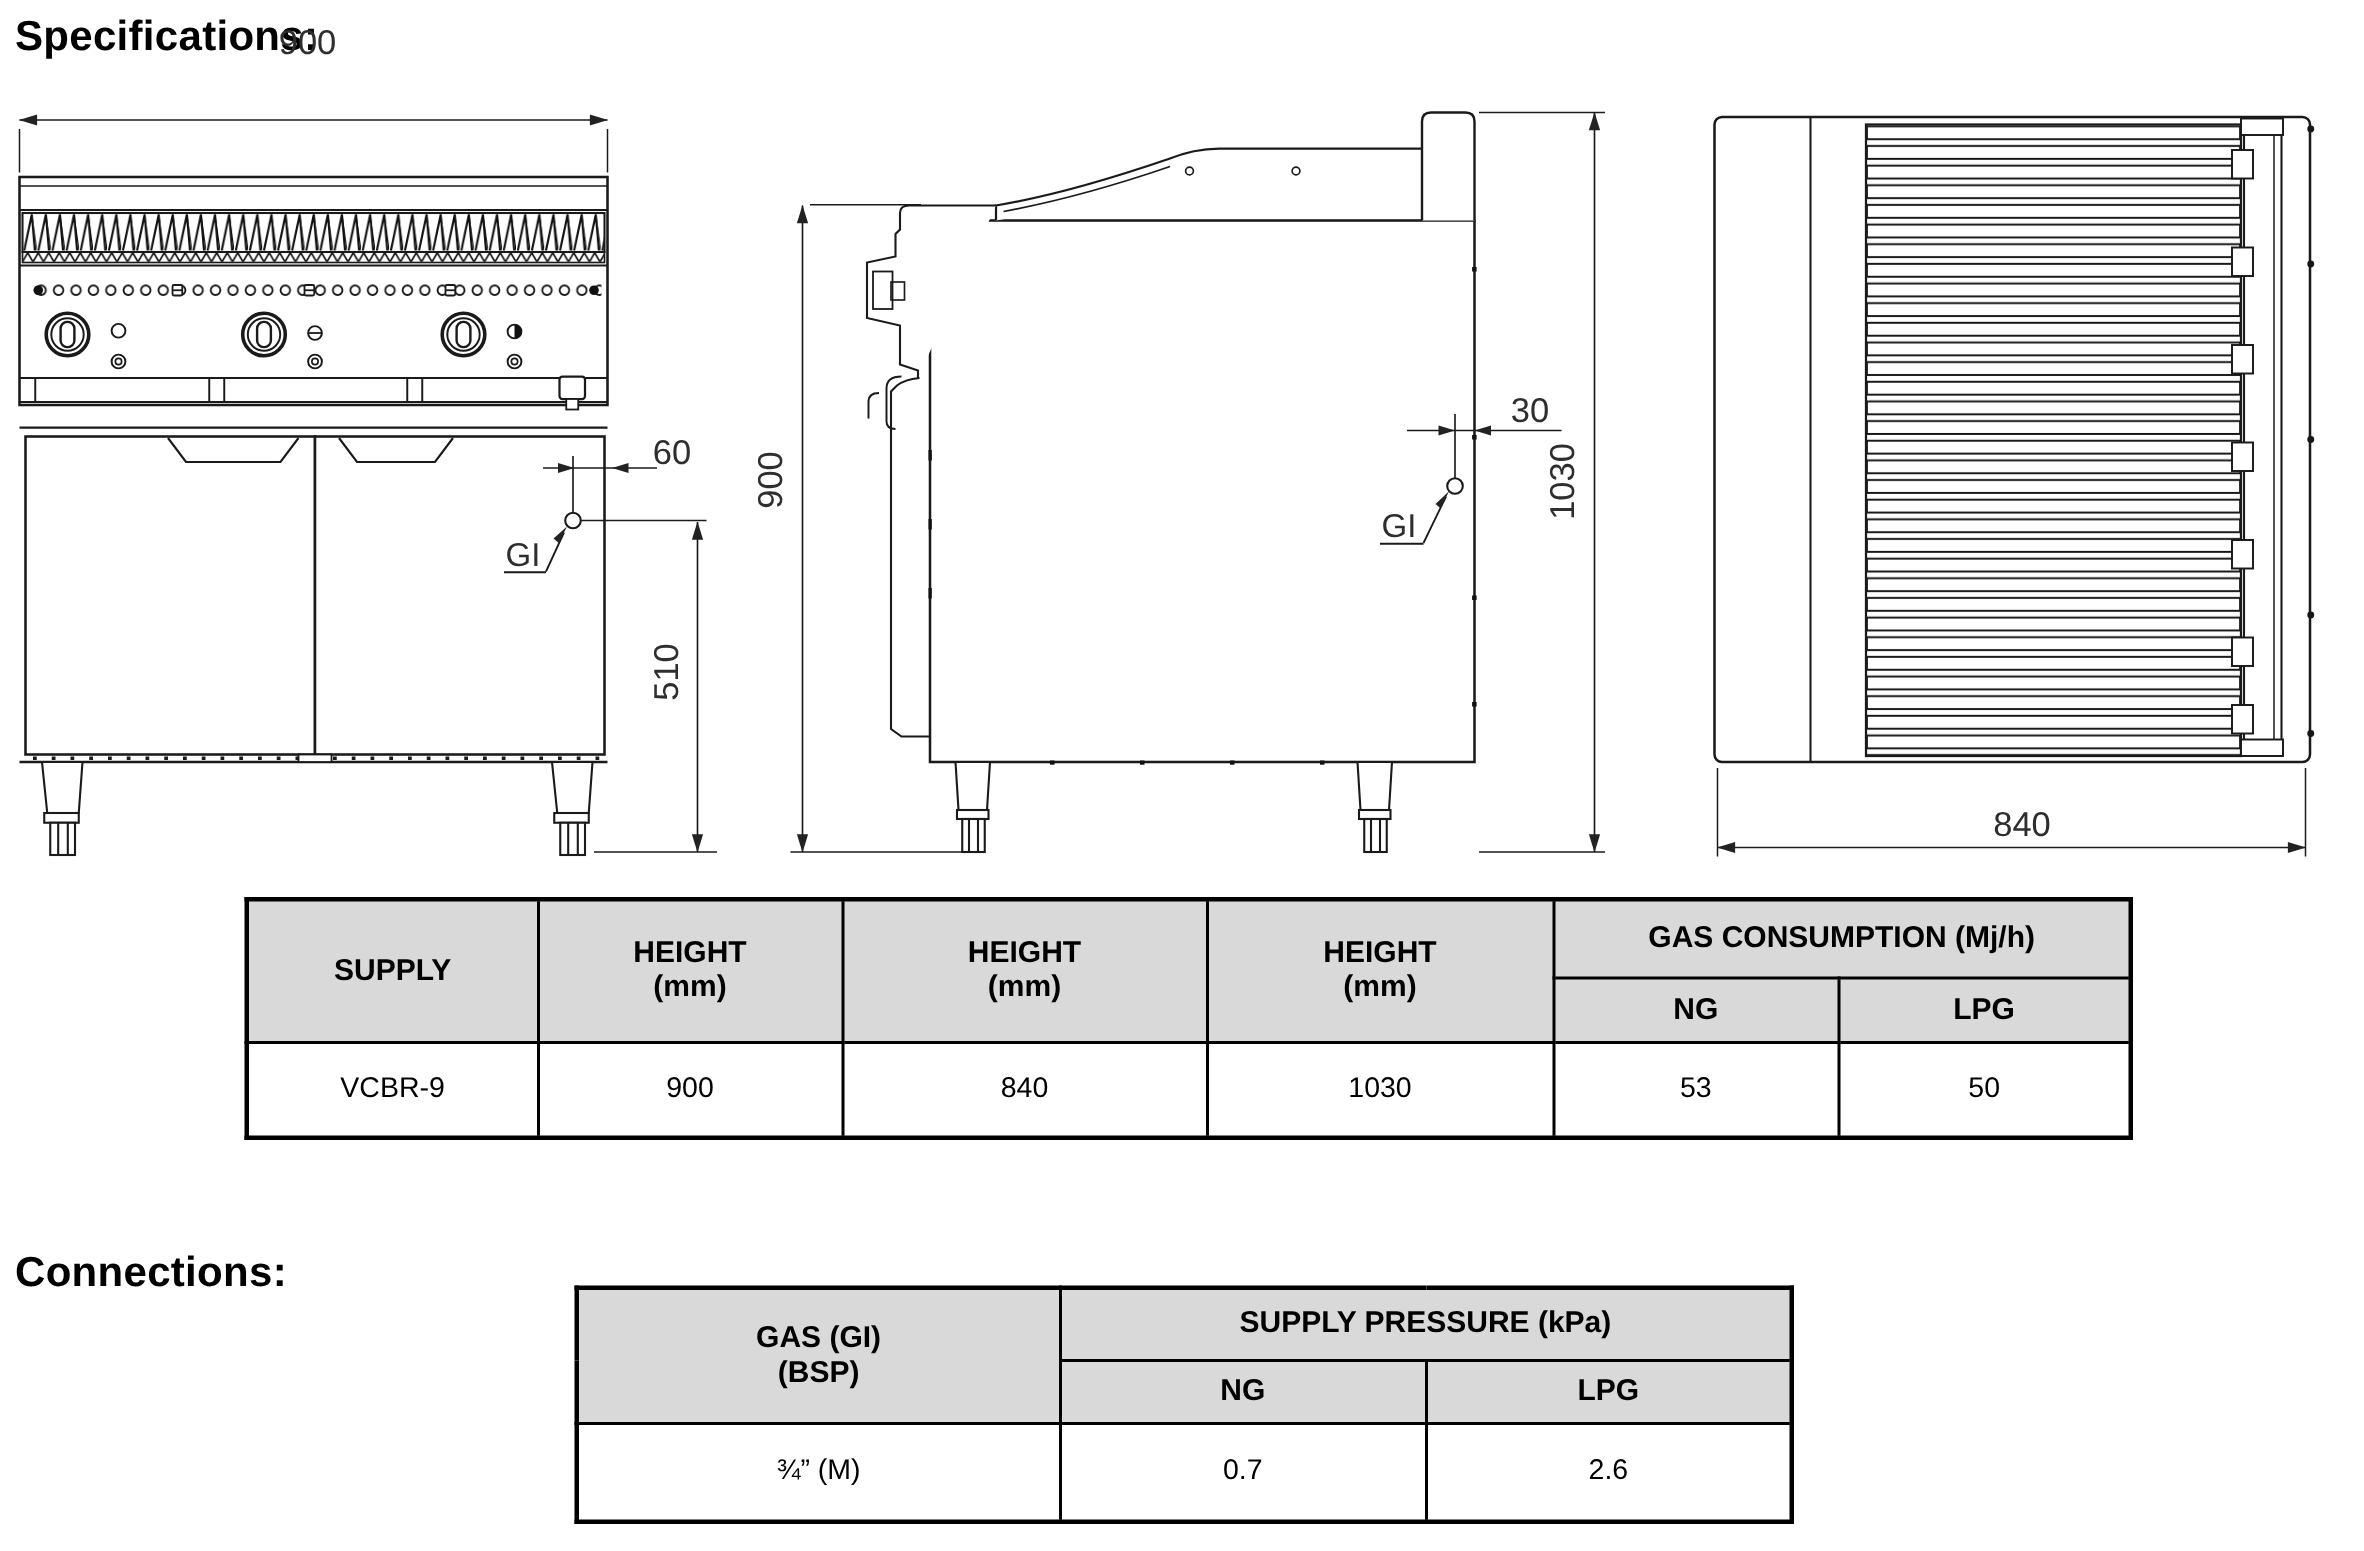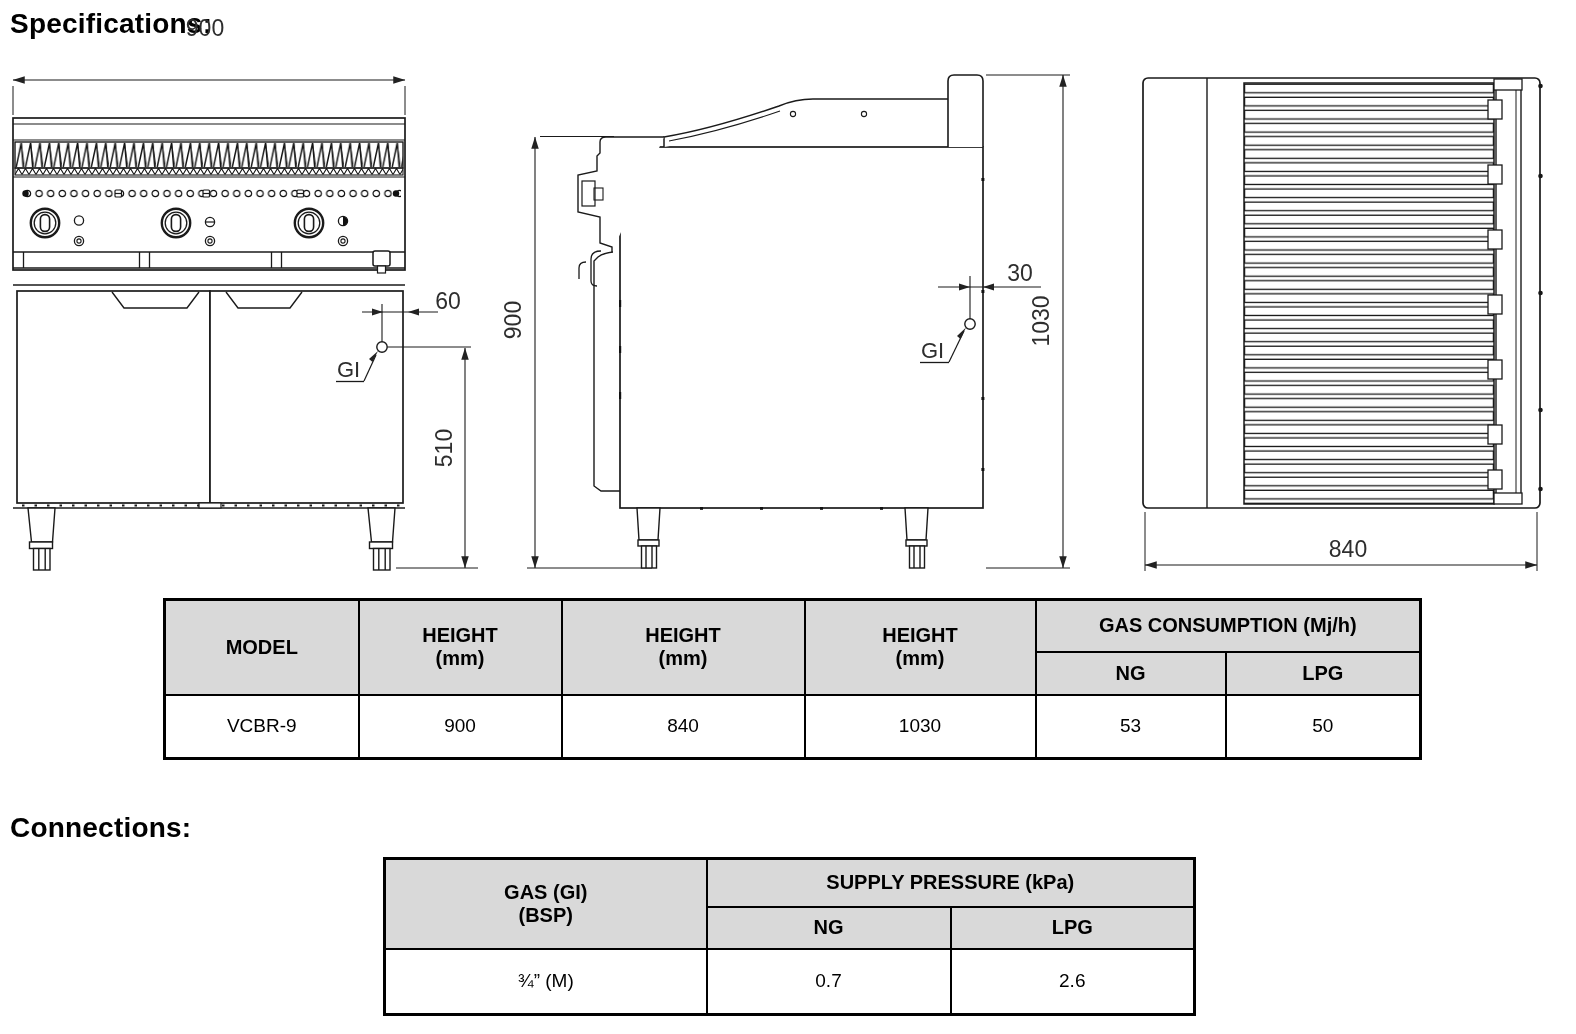--- a/index.html
+++ b/index.html
@@ -1,20 +1,20 @@
 <!DOCTYPE html>
 <html><head>
 <meta charset="utf-8">
 <style>
   html,body{margin:0;padding:0;background:#fff;}
   .page{position:relative;width:1576px;height:1034px;background:#fff;overflow:hidden;
         font-family:"Liberation Sans",sans-serif;color:#000;}
   .heading{position:absolute;margin:0;font-size:28px;font-weight:bold;letter-spacing:.2px;}
   #spec-heading{left:10px;top:8px;}
-  #conn-heading{left:10px;top:812px;}
+  #conn-heading{left:10px;top:832px;}
   svg{position:absolute;overflow:visible;}
   #front-svg{left:0;top:0;}
   #side-svg{left:493px;top:55px;}
   #top-svg{left:1128px;top:60px;}
   svg .dimtxt{font-family:"Liberation Sans",sans-serif;font-size:23px;fill:#2e2e2e;}
   svg .gitxt{font-family:"Liberation Sans",sans-serif;font-size:22px;fill:#2e2e2e;}
   table{border-collapse:collapse;table-layout:fixed;background:#fff;position:absolute;}
   #spec-table{left:163px;top:598px;width:1256px;border:3px solid #000;}
   #conn-table{left:383px;top:857px;width:810px;border:3px solid #000;}
   th,td{border:2px solid #000;text-align:center;vertical-align:middle;padding:0 4px;}
@@ -289,21 +289,21 @@
     <colgroup>
       <col style="width:194px">
         <col style="width:203px">
         <col style="width:243px">
       <col style="width:231px">
         <col style="width:190px">
         <col style="width:195px">
     </colgroup>
     <tbody>
         <tr class="hdr1">
-      <th rowspan="2">MODEL</th>
+      <th rowspan="2">SUPPLY</th>
       <th rowspan="2"><span>HEIGHT</span><br><span>(mm)</span></th>
       <th rowspan="2"><span>HEIGHT</span><br><span>(mm)</span></th>
       <th rowspan="2"><span>HEIGHT</span><br><span>(mm)</span></th>
       <th colspan="2">GAS CONSUMPTION (Mj/h)</th>
     </tr>
     <tr class="hdr2">
       <th>NG</th>
       <th>LPG</th>
     </tr>
     <tr class="data">

